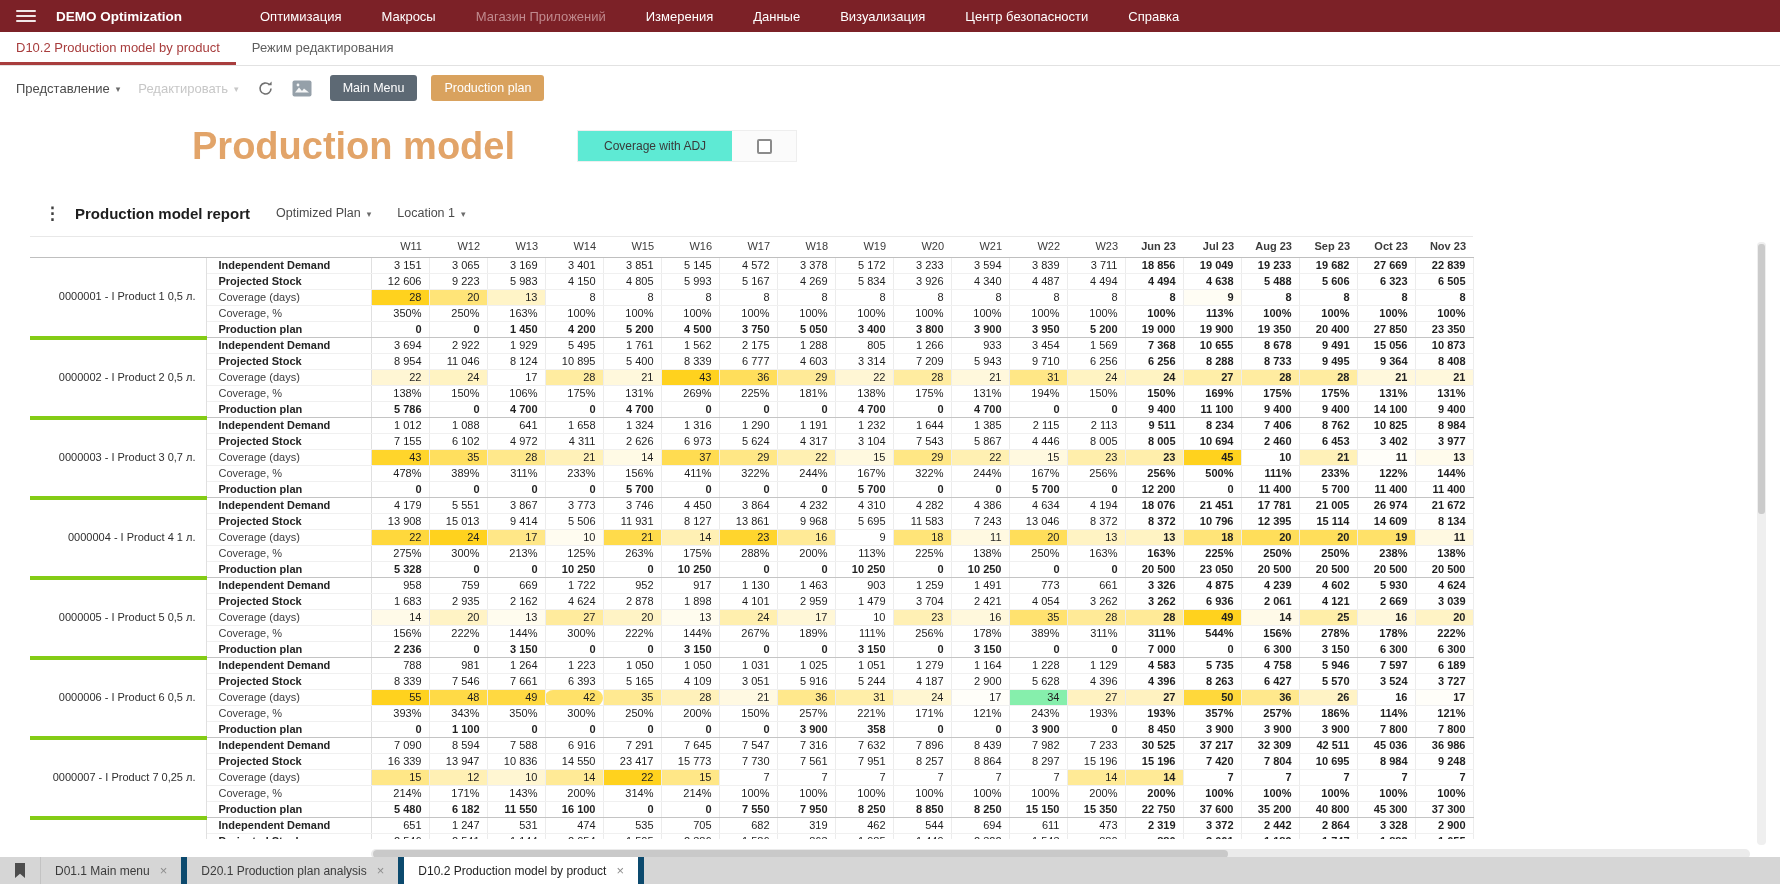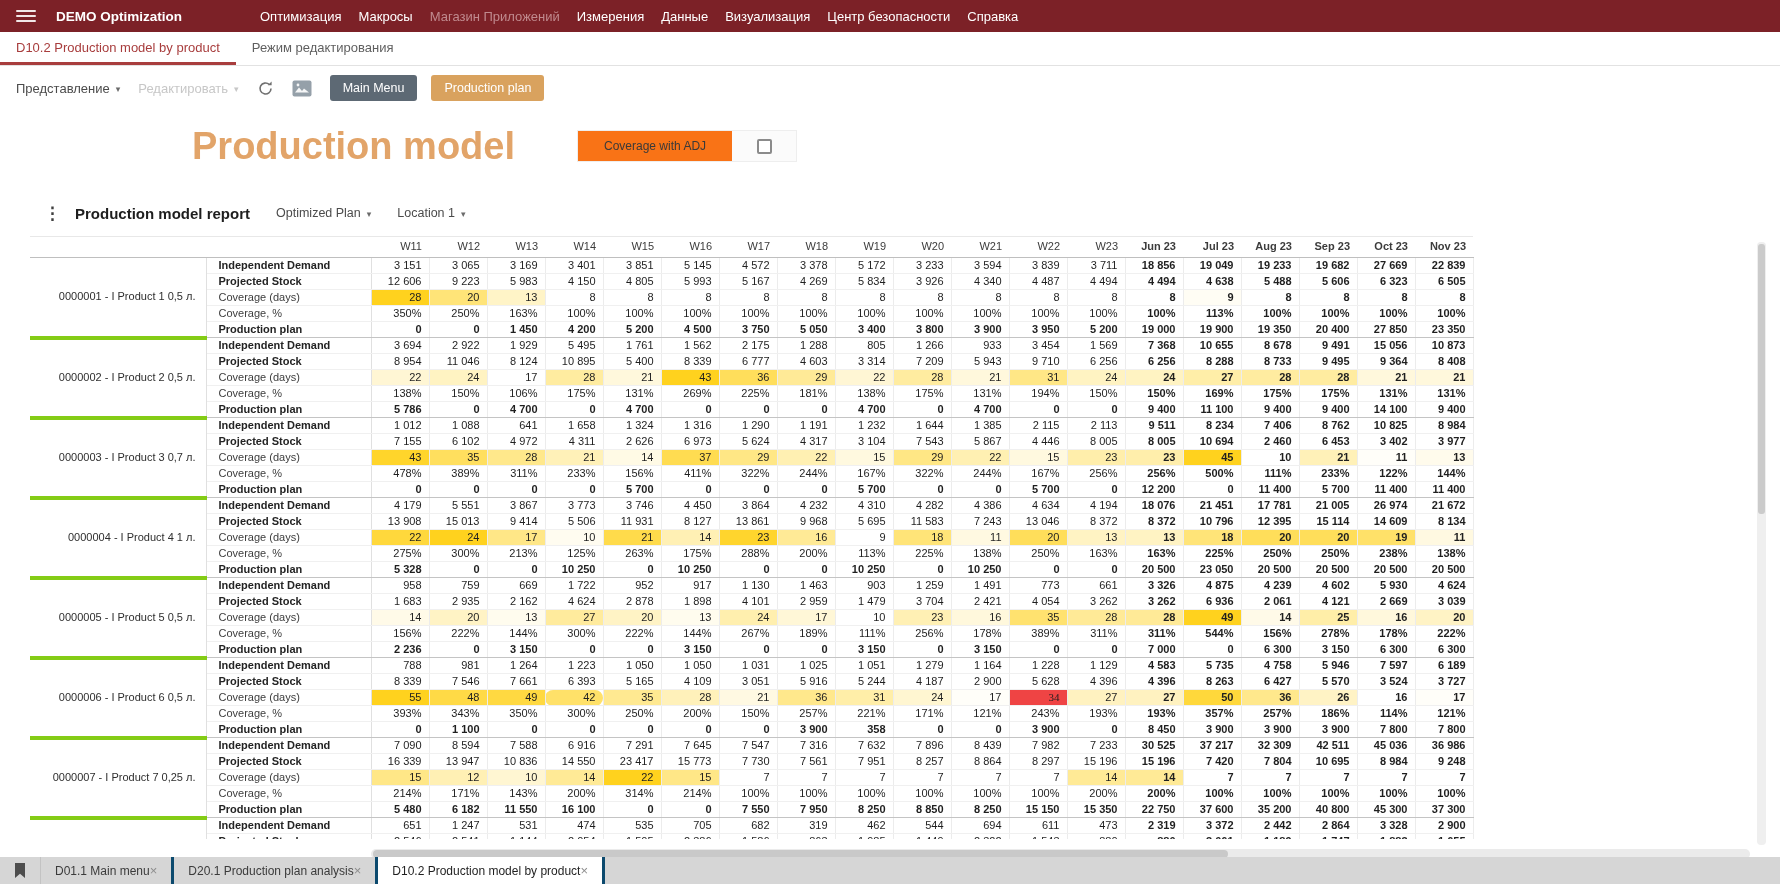--- a/index.html
+++ b/index.html
@@ -4,21 +4,21 @@
 <style>
 *{box-sizing:border-box;margin:0;padding:0}
 body{font-family:"Liberation Sans",sans-serif;background:#ededed}
 .app{position:relative;width:1780px;height:889px;background:#fff;overflow:hidden}
 
 
 .topbar{display:flex;align-items:center;height:32px;background:#7c2127;padding:0 16px}
 .hamburger{display:flex;flex-direction:column;gap:3px;width:20px;margin-right:20px;cursor:pointer}
 .hamburger span{display:block;height:2px;background:#f1e7e7;border-radius:1px}
 .brand{color:#fff;font-weight:bold;font-size:13.5px;margin-right:78px;white-space:nowrap}
-.menu{display:flex;gap:17px}
+.menu{display:flex;gap:40px}
 .menu-item{color:#fff;font-size:13px;cursor:pointer;white-space:nowrap}
 .menu-item.muted{color:#c08a8e}
 
 
 .tabrow{display:flex;height:34px;border-bottom:1px solid #e2e2e2;background:#fff}
 .doc-tab{display:flex;align-items:center;padding:0 16px;font-size:13px;color:#5f5f5f;border-bottom:3px solid transparent;cursor:pointer;white-space:nowrap}
 .doc-tab.active{color:#a83d3d;border-bottom-color:#a83d3d}
 
 
 .toolbar{display:flex;align-items:center;height:44px;padding-left:16px;gap:18px;background:#fff}
@@ -31,21 +31,21 @@
 .btn{border:none;border-radius:3px;color:#fff;font-size:12.5px;padding:6px 13px;font-family:inherit;cursor:pointer;white-space:nowrap}
 .btn.main-menu{background:#5d6974}
 .btn.production-plan{background:#d9a25e}
 
 
 .title-row{display:flex;align-items:center;margin-top:8px;height:56px}
 .page-title{margin-left:192px;font-size:38px;line-height:1;font-weight:bold;color:#e2a469;white-space:nowrap}
 .toggles{display:flex;align-items:center}
 .toggle-card{display:flex;height:32px;margin-left:135px;border:1px solid #eeeeee}
 .toggle-card:first-child{margin-left:62px}
-.toggle-label{display:flex;align-items:center;padding:0 26px;background:#f97316;font-size:12px;color:#3a3a3a;white-space:nowrap}
+.toggle-label{display:flex;align-items:center;padding:0 26px;background:#5eead4;font-size:12px;color:#3a3a3a;white-space:nowrap}
 .toggle-box{display:flex;align-items:center;justify-content:center;width:64px;background:#fbfbfb}
 .checkbox{width:15px;height:15px;border:2px solid #8b8b8b;border-radius:2px;background:#fff;display:flex;align-items:center;justify-content:center;font-size:11px;cursor:pointer}
 .checkbox.checked{background:#1a73e8;border-color:#1a73e8;color:#fff;font-weight:bold}
 
 
 .report-row{display:flex;align-items:center;margin-top:28px;height:22px;padding-left:44px}
 .kebab{font-size:17px;color:#3f3f3f;cursor:pointer;margin-right:14px;font-weight:bold}
 .report-title{font-size:15px;font-weight:bold;color:#1e1e1e;margin-right:26px;white-space:nowrap}
 .select{margin-right:26px;font-size:12.5px}
 
@@ -65,21 +65,21 @@
 
 .hscroll{position:absolute;left:371px;top:849px;width:1379px;height:10px;background:#ebebeb;border-radius:5px}
 .hscroll .thumb{position:absolute;left:2px;top:1px;width:62%;height:8px;background:#c9c9c9;border-radius:4px}
 .vscroll{position:absolute;left:1757px;top:242px;width:9px;height:603px;background:#efefef;border-radius:4px}
 .vscroll .thumb{position:absolute;left:1px;top:2px;width:7px;height:270px;background:#cbcbcb;border-radius:3px}
 
 
 .sheetbar{position:absolute;left:0;bottom:5px;width:100%;height:27px;background:#d6d6d6;display:flex;align-items:center;padding-left:14px}
 .bookmark{display:flex;align-items:center;margin-right:14px;cursor:pointer}
 .sheet-tabs{display:flex;height:100%}
-.sheet-tab{display:flex;align-items:center;padding:0 14px;font-size:12px;color:#3b3b3b;border-right:3px solid #0c4a6e;cursor:pointer;white-space:nowrap}
+.sheet-tab{display:flex;align-items:center;gap:10px;padding:0 14px;font-size:12px;color:#3b3b3b;border-right:6px solid #0c4a6e;cursor:pointer;white-space:nowrap}
 .sheet-tab:first-child{border-left:1px solid #c3c3c3}
 .sheet-tab.active{background:#fff;color:#1f1f1f}
 .sheet-close{color:#8d8d8d;font-size:13px;line-height:1}
 </style>
 </head>
 <body>
 
 <div class="app">
 
   <div class="topbar">
@@ -816,21 +816,21 @@
             <td class="num" style="background: rgb(255, 218, 70);">48</td>
             <td class="num" style="background: rgb(255, 217, 65);">49</td>
             <td class="num" style="background: rgb(255, 225, 105); border-radius: 8px;">42</td>
             <td class="num" style="background: rgb(255, 233, 145);">35</td>
             <td class="num" style="background: rgb(255, 241, 186);">28</td>
             <td class="num" style="background: rgb(255, 249, 226);">21</td>
             <td class="num" style="background: rgb(255, 232, 140);">36</td>
             <td class="num" style="background: rgb(255, 238, 168);">31</td>
             <td class="num" style="background: rgb(255, 246, 209);">24</td>
             <td class="num" style="background: rgb(255, 254, 249);">17</td>
-            <td class="num" style="background: #ef4444; font-family: Liberation Serif, serif;">34</td>
+            <td class="num" style="background: #86efac;">34</td>
             <td class="num" style="background: rgb(255, 242, 192);">27</td>
             <td class="num m" style="background: rgb(255, 242, 192);">27</td>
             <td class="num m" style="background: rgb(255, 216, 59);">50</td>
             <td class="num m" style="background: rgb(255, 232, 140);">36</td>
             <td class="num m" style="background: rgb(255, 243, 197);">26</td>
             <td class="num m">16</td>
             <td class="num m" style="background: rgb(255, 254, 249);">17</td>
           </tr>
           <tr>
             <td class="lbl indent">Coverage, %</td>

